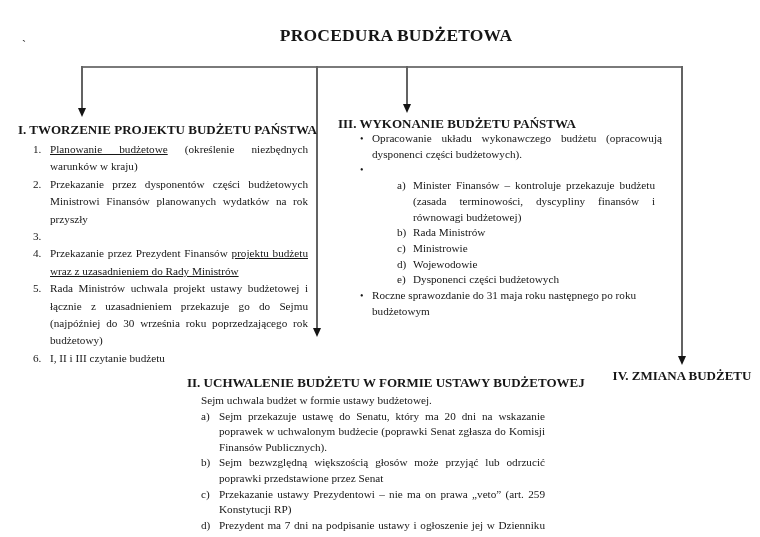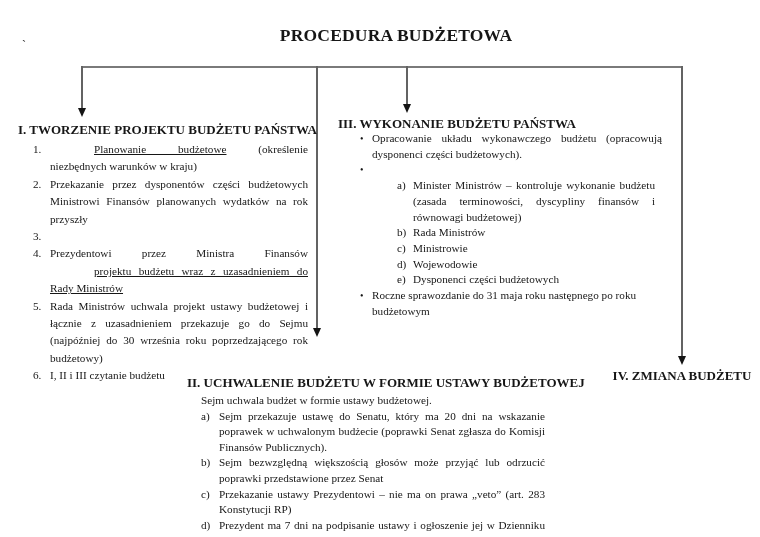--- a/index.html
+++ b/index.html
@@ -19,21 +19,21 @@
   .ah{position:absolute;width:0;height:0;border-left:4.5px solid transparent;
       border-right:4.5px solid transparent;border-top:9px solid #141414;}
   #a1{left:77.5px;top:108px;}
   #a2{left:312.5px;top:328px;}
   #a3{left:402.5px;top:104px;}
   #a4{left:677.5px;top:356px;}
 
   .sec{position:absolute;}
   .h{font-weight:bold;font-size:13px;line-height:15px;white-space:nowrap;}
   .just{text-align:justify;text-align-last:left;-moz-text-align-last:left;}
-  u{margin-left:44px;}
+  u{}
 
   
   .sec1{left:18px;top:122px;width:294px;font-size:11.2px;line-height:17.4px;}
   .sec1 .h{margin-bottom:4px;}
   .row1{display:flex;}
   .row1 .num{flex:none;margin-left:15px;width:17px;}
   .row1 .txt1{width:258px;}
 
   
   .sec3{left:338px;top:116px;width:330px;font-size:11.2px;line-height:15.7px;}
@@ -83,21 +83,21 @@
         </div>
         <div class="row1">
           <span class="num">2.</span>
           <span class="txt1 just"><span>Przekazanie przez dysponentów części budżetowych Ministrowi Finansów planowanych wydatków na rok przyszły</span></span>
         </div>
         <div class="row1">
           <span class="num">3.</span>
         </div>
         <div class="row1">
           <span class="num">4.</span>
-          <span class="txt1 just"><span>Prezydentowi przez Ministra Finansów </span><u>projektu budżetu wraz z uzasadnieniem do Rady Ministrów</u></span>
+          <span class="txt1 just"><span>Przekazanie przez Prezydent Finansów </span><u>projektu budżetu wraz z uzasadnieniem do Rady Ministrów</u></span>
         </div>
         <div class="row1">
           <span class="num">5.</span>
           <span class="txt1 just"><span>Rada Ministrów uchwala projekt ustawy budżetowej i łącznie z uzasadnieniem przekazuje go do Sejmu (najpóźniej do 30 września roku poprzedzającego rok budżetowy)</span></span>
         </div>
         <div class="row1">
           <span class="num">6.</span>
           <span class="txt1 just"><span>I, II i III czytanie budżetu</span></span>
         </div>
       </div>
@@ -110,21 +110,21 @@
           <span class="bul">•</span>
           <div class="btxt">
             <div class="just">Opracowanie układu wykonawczego budżetu (opracowują dysponenci części budżetowych).</div>
           </div>
         </div>
         <div class="brow">
           <span class="bul">•</span>
         </div>
         <div class="srow">
           <span class="slet">a)</span>
-          <span class="stxt just">Minister Ministrów – kontroluje wykonanie budżetu (zasada terminowości, dyscypliny finansów i równowagi budżetowej)</span>
+          <span class="stxt just">Minister Finansów – kontroluje przekazuje budżetu (zasada terminowości, dyscypliny finansów i równowagi budżetowej)</span>
         </div>
         <div class="srow">
           <span class="slet">b)</span>
           <span class="stxt just">Rada Ministrów</span>
         </div>
         <div class="srow">
           <span class="slet">c)</span>
           <span class="stxt just">Ministrowie</span>
         </div>
         <div class="srow">
@@ -151,21 +151,21 @@
         <div class="row2">
           <span class="let2">a)</span>
           <span class="txt2 just">Sejm przekazuje ustawę do Senatu, który ma 20 dni na wskazanie poprawek w uchwalonym budżecie (poprawki Senat zgłasza do Komisji Finansów Publicznych).</span>
         </div>
         <div class="row2">
           <span class="let2">b)</span>
           <span class="txt2 just">Sejm bezwzględną większością głosów może przyjąć lub odrzucić poprawki przedstawione przez Senat</span>
         </div>
         <div class="row2">
           <span class="let2">c)</span>
-          <span class="txt2 just">Przekazanie ustawy Prezydentowi – nie ma on prawa „veto” (art. 283 Konstytucji RP)</span>
+          <span class="txt2 just">Przekazanie ustawy Prezydentowi – nie ma on prawa „veto” (art. 259 Konstytucji RP)</span>
         </div>
         <div class="row2">
           <span class="let2">d)</span>
           <span class="txt2 just">Prezydent ma 7 dni na podpisanie ustawy i ogłoszenie jej w Dzienniku Ustaw</span>
         </div>
       </div>
   </div>
 
   <div class="sec sec4 h">IV. ZMIANA BUDŻETU</div>
 

